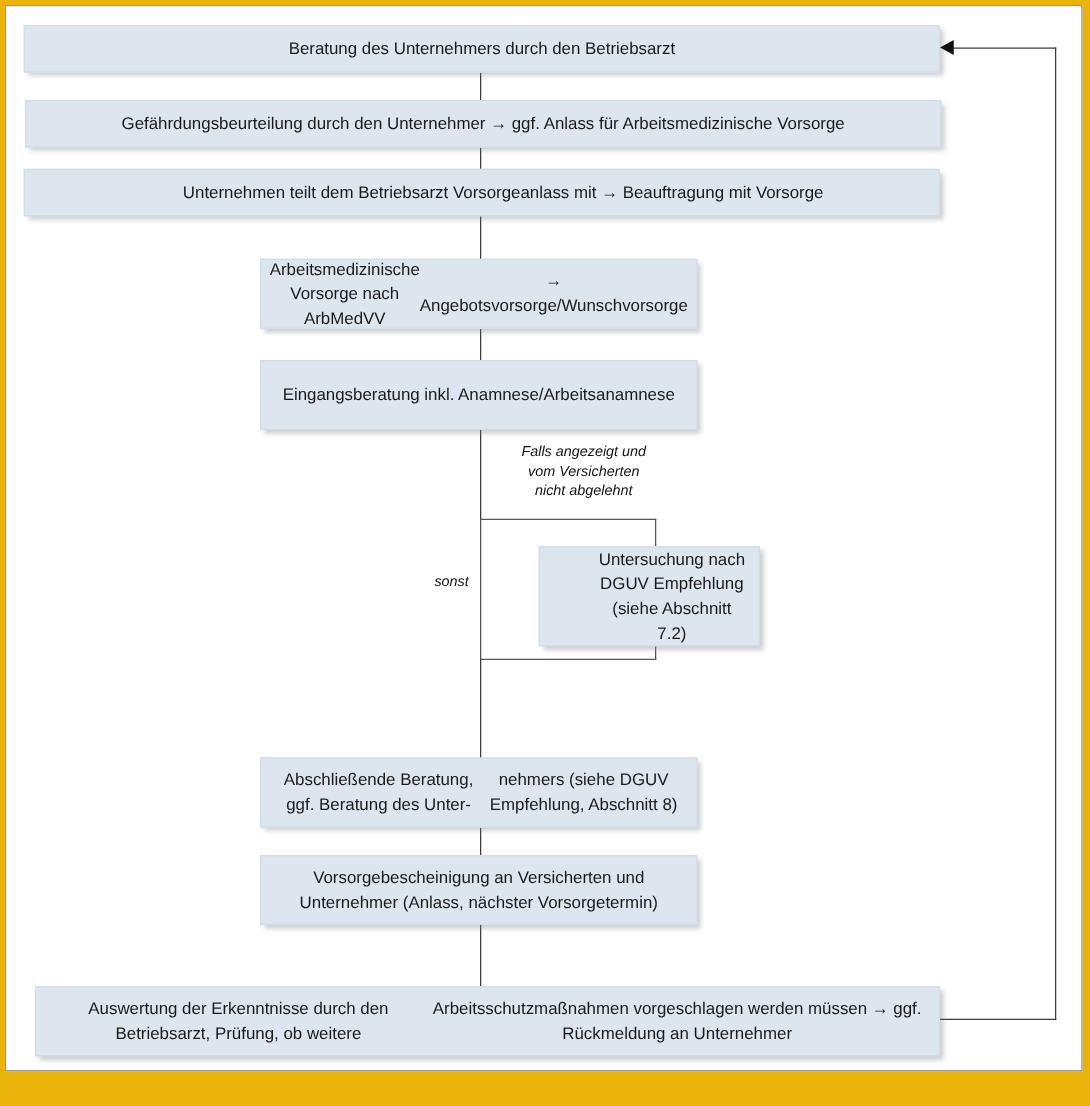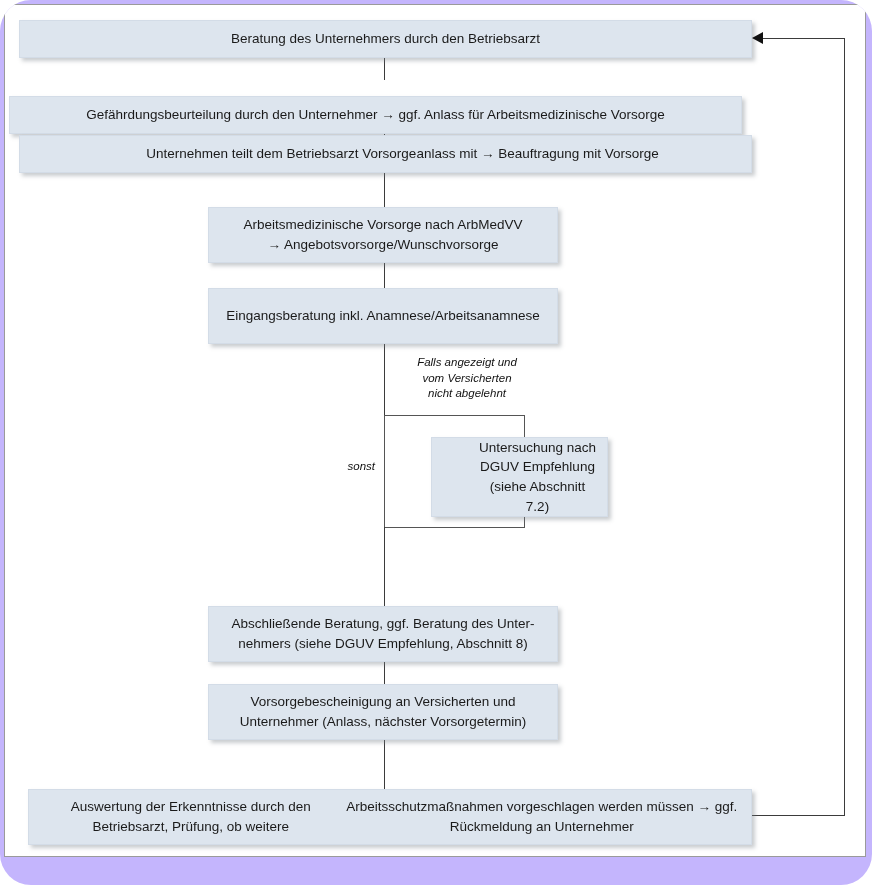--- a/index.html
+++ b/index.html
@@ -4,24 +4,23 @@
 <style>
   html, body {
     margin: 0;
     padding: 0;
     background: #ffffff;
   }
   #canvas {
     position: relative;
     width: 872px;
     height: 885px;
-    background: #c4b5fd;
+    background: #eab308;
     font-family: "Liberation Sans", sans-serif;
     overflow: hidden;
-    border-radius: 31px;
   }
   
   #frame {
     position: absolute;
     left: 4px;
     top: 4px;
     width: 862px;
     height: 853px;
     border: 1px solid #9a9a9a;
     box-sizing: border-box;
@@ -106,44 +105,44 @@
 
   <div class="line hline" style="left:752px; top:814.5px; width:93px;"></div>
   <div class="line vline" style="left:843.5px; top:37.5px; height:778px;"></div>
   <div class="line hline" style="left:762px; top:37.5px; width:83px;"></div>
   <div id="arrowhead" style="left:752px; top:32px;"></div>
 
   <div class="node" style="left:19px; top:20px; width:733px; height:38px;">
     <span>Beratung des Unternehmers durch den Betriebsarzt</span>
   </div>
 
-  <div class="node" style="left:9px; top:80px; width:733px; height:38px;margin-top:16px;">
+  <div class="node" style="left:20px; top:80px; width:733px; height:38px;">
     <span>Gefährdungsbeurteilung durch den Unternehmer → ggf. Anlass für Arbeitsmedizinische Vorsorge</span>
   </div>
 
   <div class="node" style="left:19px; top:135px; width:733px; height:38px;padding-left:44px;">
     <span>Unternehmen teilt dem Betriebsarzt Vorsorgeanlass mit → Beauftragung mit Vorsorge</span>
   </div>
 
-  <div class="node" style="left:208px; top:207px; width:350px; height:56px; flex-direction:column;">
+  <div class="node" style="left:208px; top:207px; width:350px; height:56px; flex-direction:row;">
     <span>Arbeitsmedizinische Vorsorge nach ArbMedVV</span>
     <span>→ Angebotsvorsorge/Wunschvorsorge</span>
   </div>
 
   <div class="node" style="left:208px; top:288px; width:350px; height:56px; flex-direction:row;">
     <span>Eingangsberatung inkl. Anamnese/Arbeitsanamnese</span>
   </div>
 
   <div class="node" style="left:431px; top:437px; width:177px; height:80px; flex-direction:column;padding-left:46px;">
     <span>Untersuchung nach</span>
     <span>DGUV Empfehlung</span>
     <span>(siehe Abschnitt 7.2)</span>
   </div>
 
-  <div class="node" style="left:208px; top:606px; width:350px; height:56px; flex-direction:column;">
+  <div class="node" style="left:208px; top:606px; width:350px; height:56px; flex-direction:row;">
     <span>Abschließende Beratung, ggf. Beratung des Unter-</span>
     <span>nehmers (siehe DGUV Empfehlung, Abschnitt 8)</span>
   </div>
 
   <div class="node" style="left:208px; top:684px; width:350px; height:56px; flex-direction:column;">
     <span>Vorsorgebescheinigung an Versicherten und</span>
     <span>Unternehmer (Anlass, nächster Vorsorgetermin)</span>
   </div>
 
   <div class="node" style="left:28px; top:789px; width:724px; height:56px; flex-direction:row;">

